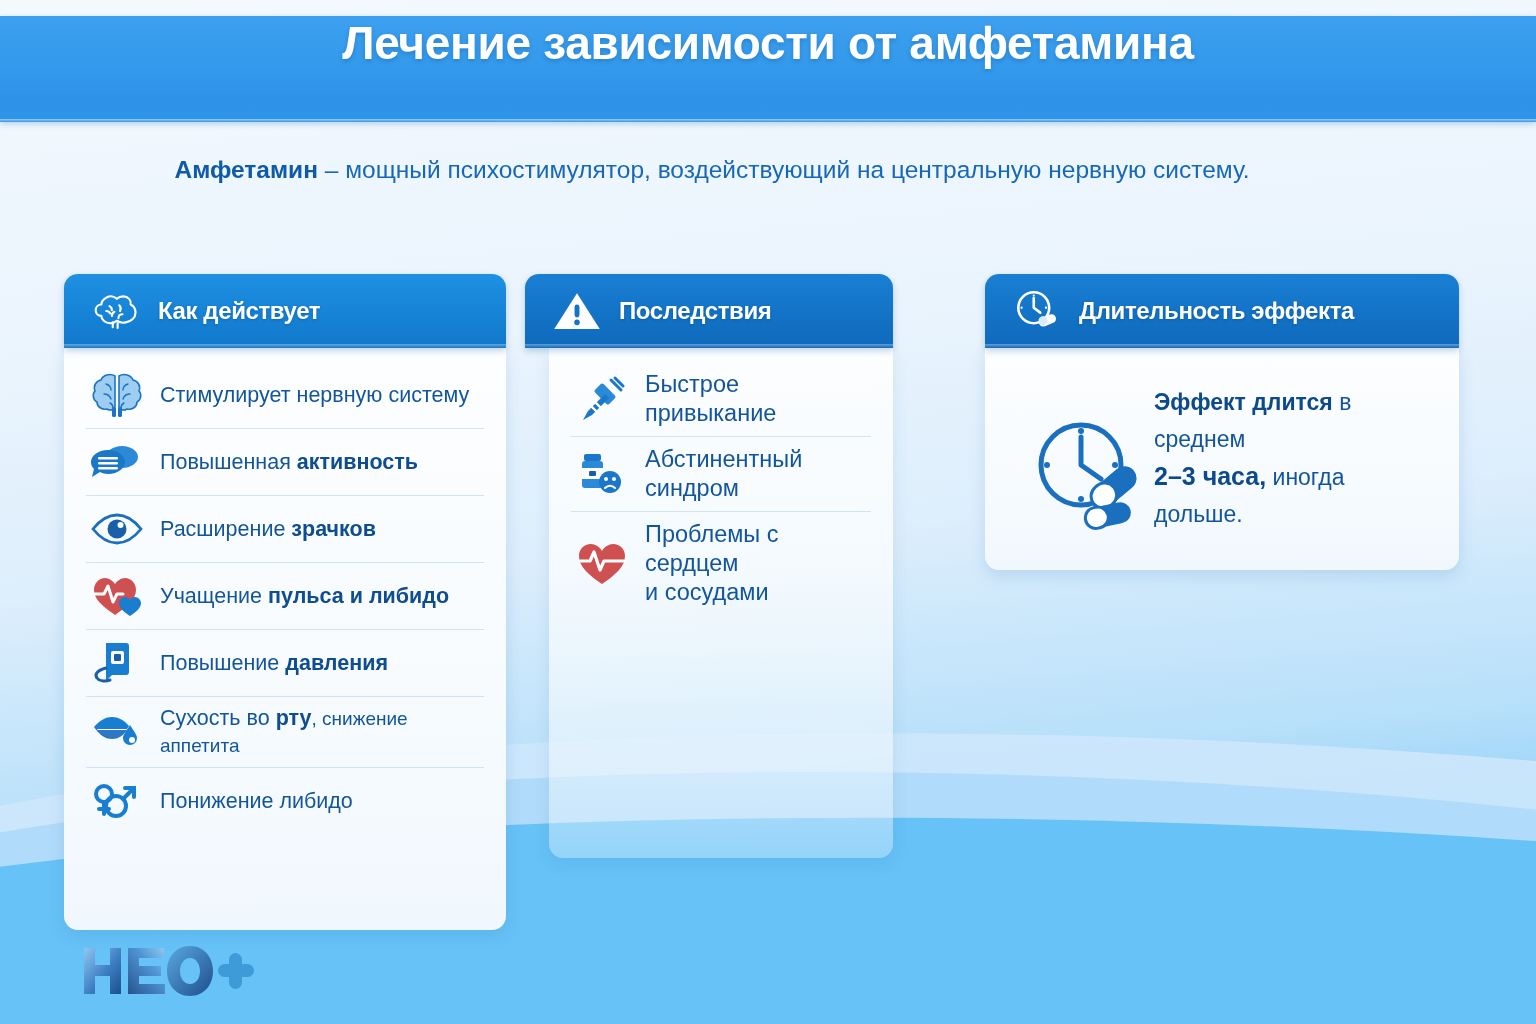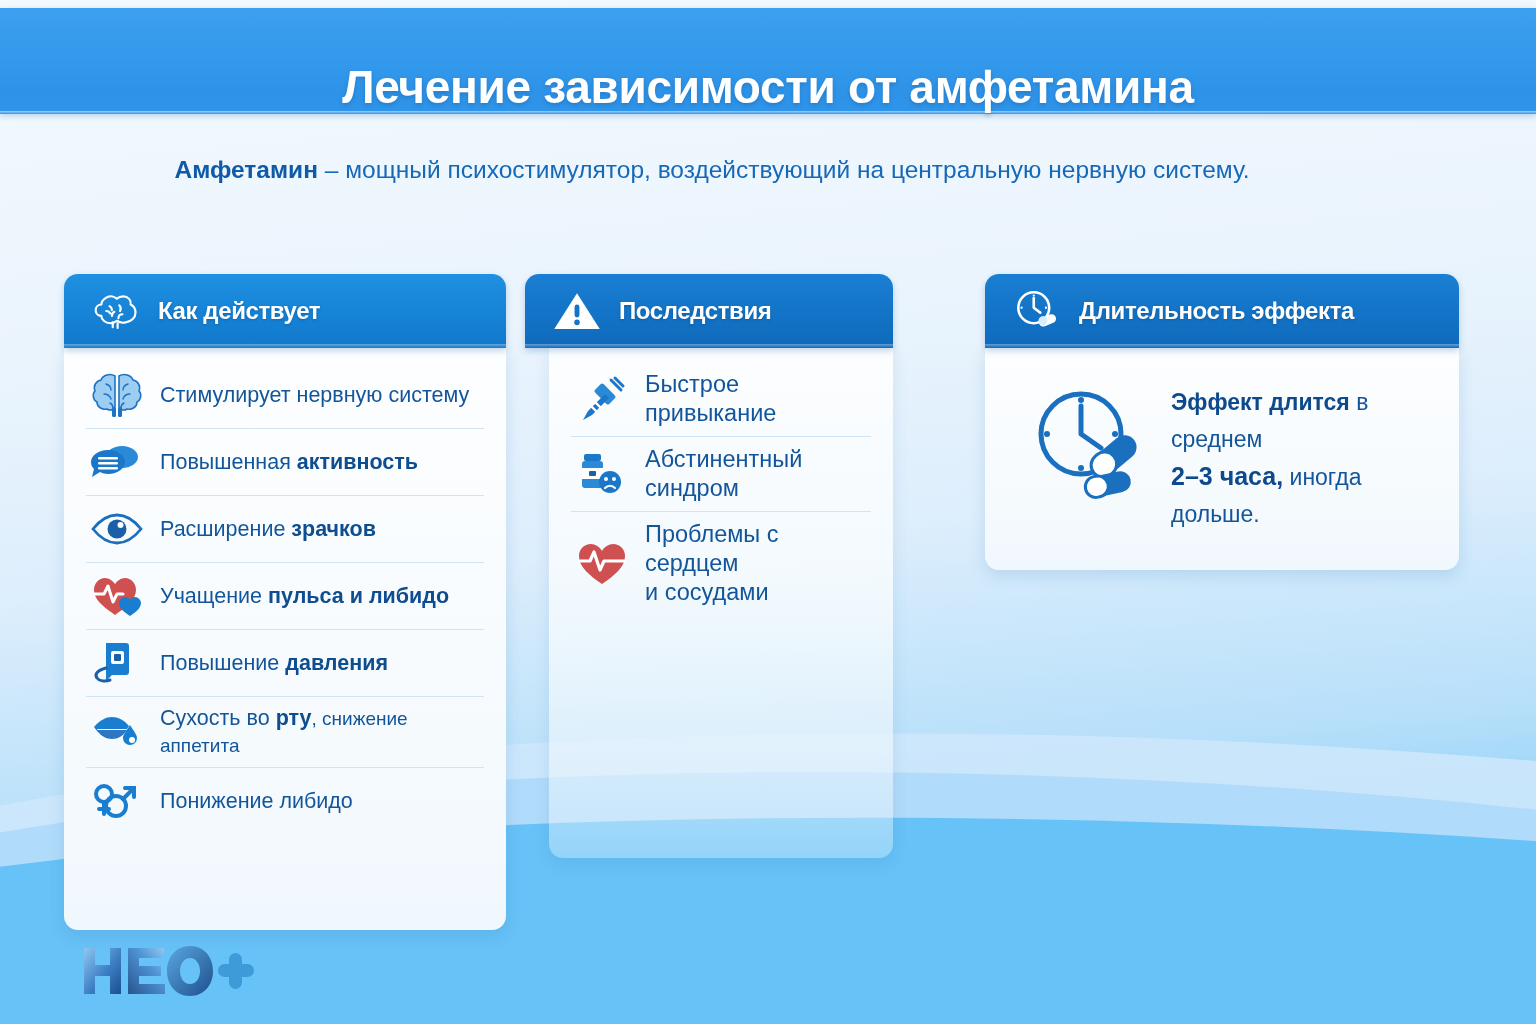--- a/index.html
+++ b/index.html
@@ -29,27 +29,27 @@
   }
   .wave svg { display: block; width: 100%; height: 100%; }
 
   .wave-1 { top: 690px; height: 340px; }
   .wave-2 { top: 740px; height: 300px; }
   .wave-3 { top: 800px; height: 240px; }
 
   
   .header-band {
     position: absolute;
-    top: 8px; left: 0;
+    top: 16px; left: 0;
     width: 1536px;
     height: 106px;
     background: linear-gradient(180deg, #3d9fef 0%, #349aec 45%, #2e93e8 80%, #2f95ea 100%);
     box-shadow: 0 2px 6px rgba(30,110,180,.28);
     display: flex;
-    align-items: flex-end;
+    align-items: flex-start;
     justify-content: center;
   }
   .header-band::after {
     content: "";
     position: absolute;
     left: 0; bottom: 0;
     width: 100%; height: 3px;
     background: linear-gradient(180deg, rgba(255,255,255,.55), rgba(255,255,255,0));
   }
   .page-title {
@@ -153,22 +153,22 @@
   }
   .row-text b { font-weight: bold; color: #0e4d90; }
   .row-text .sm { font-size: 19px; }
 
   #card-effects .row { min-height: 74px; }
   #card-effects .row-text { font-size: 23.5px; line-height: 29px; }
 
   
   .dur-block {
     display: flex;
-    align-items: flex-start;
-    gap: 22px;
+    align-items: flex-end;
+    gap: 5px;
     padding: 10px 8px 0 22px;
   }
   .dur-icon { width: 120px; height: 118px; flex: 0 0 auto; }
   .dur-icon svg { width: 100%; height: 100%; display: block; }
   .dur-text {
     color: #12559a;
     font-size: 23px;
     line-height: 37px;
   }
   .dur-text b { font-weight: bold; color: #0d4a8c; }

